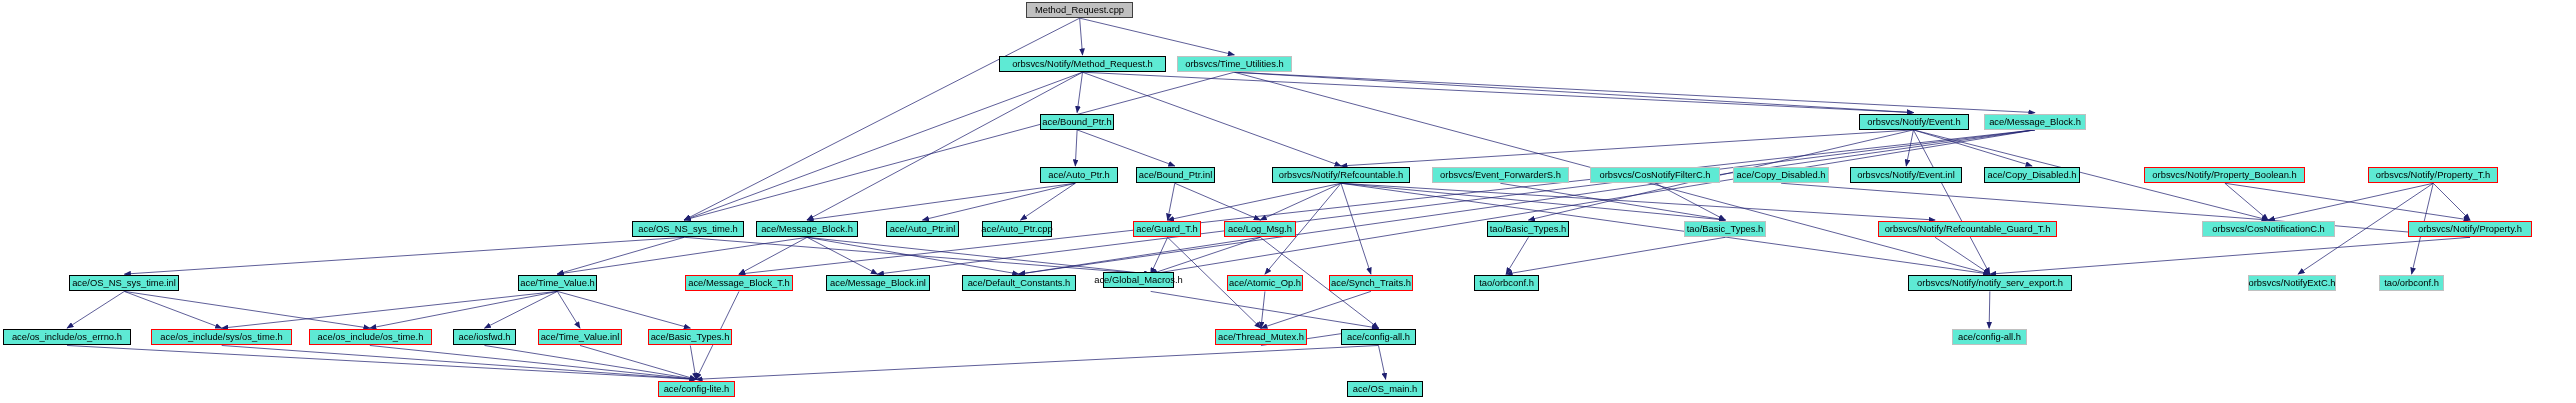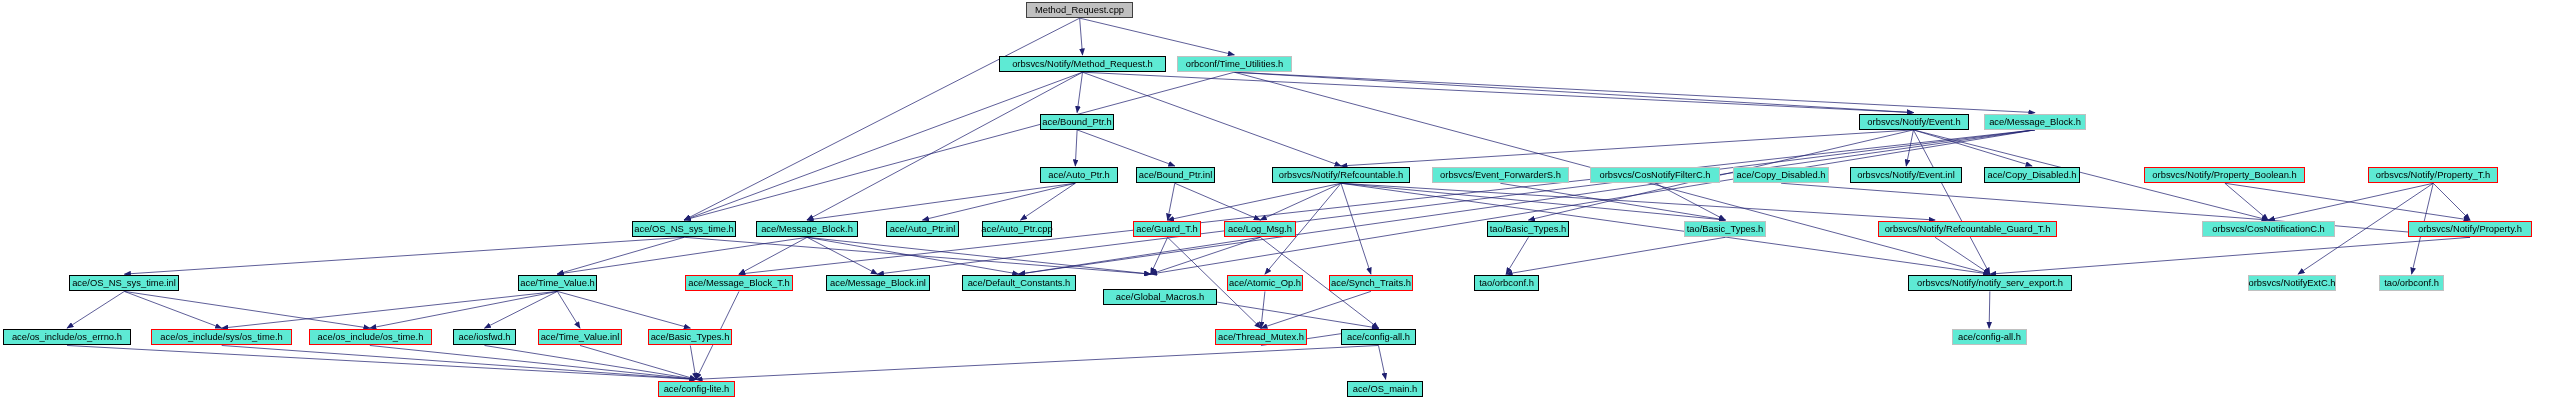--- a/index.html
+++ b/index.html
@@ -109,51 +109,51 @@
         <path d="M672,479 L965.5,526" fill="none" stroke="#1f1f6f" stroke-width="1" marker-end="url(#arrow)"></path>
         <path d="M1912,479 L965.5,526" fill="none" stroke="#1f1f6f" stroke-width="1" marker-end="url(#arrow)"></path>
         <path d="M1912,479 L1922,526" fill="none" stroke="#1f1f6f" stroke-width="1" marker-end="url(#arrow)"></path>
         <path d="M2760,404 L2759,455" fill="none" stroke="#1f1f6f" stroke-width="1" marker-end="url(#arrow)"></path>
         <path d="M1749,479 L1912,455" fill="none" stroke="#1f1f6f" stroke-width="1" marker-end="url(#arrow)"></path>
       </g>
   </svg>
   <div id="node-layer">
       <div class="node root" style="left: 1026px; top: 2.2px; width: 107px;">Method_Request.cpp</div>
       <div class="node black" style="left: 999px; top: 56px; width: 167px;">orbsvcs/Notify/Method_Request.h</div>
-      <div class="node grey" style="left: 1177px; top: 56px; width: 115px;">orbconf/Time_Utilities.h</div>
+      <div class="node grey" style="left: 1177px; top: 56px; width: 115px;">orbsvcs/Time_Utilities.h</div>
       <div class="node black" style="left: 1040px; top: 114px; width: 74px; text-align: center;">ace/Bound_Ptr.h</div>
       <div class="node black" style="left: 1859px; top: 114px; width: 110px;">orbsvcs/Notify/Event.h</div>
       <div class="node grey" style="left: 1984px; top: 114px; width: 102px;">ace/Message_Block.h</div>
       <div class="node black" style="left: 1040px; top: 167px; width: 78px;">ace/Auto_Ptr.h</div>
       <div class="node black" style="left: 1136px; top: 167px; width: 79px;">ace/Bound_Ptr.inl</div>
       <div class="node black" style="left: 1272px; top: 167px; width: 138px;">orbsvcs/Notify/Refcountable.h</div>
       <div class="node grey" style="left: 1432px; top: 167px; width: 137px;">orbsvcs/Event_ForwarderS.h</div>
       <div class="node grey" style="left: 1590px; top: 167px; width: 130px;">orbsvcs/CosNotifyFilterC.h</div>
       <div class="node grey" style="left: 1733px; top: 167px; width: 96px;">ace/Copy_Disabled.h</div>
       <div class="node black" style="left: 1850px; top: 167px; width: 112px;">orbsvcs/Notify/Event.inl</div>
       <div class="node black" style="left: 1984px; top: 167px; width: 96px;">ace/Copy_Disabled.h</div>
       <div class="node red" style="left: 2144px; top: 167px; width: 161px;">orbsvcs/Notify/Property_Boolean.h</div>
       <div class="node red" style="left: 2368px; top: 167px; width: 130px;">orbsvcs/Notify/Property_T.h</div>
-      <div class="node black" style="left: 632px; top: 221px; width: 104px;">ace/OS_NS_sys_time.h</div>
+      <div class="node black" style="left: 632px; top: 221px; width: 112px;">ace/OS_NS_sys_time.h</div>
       <div class="node black" style="left: 756px; top: 221px; width: 102px;">ace/Message_Block.h</div>
       <div class="node black" style="left: 886px; top: 221px; width: 73px;">ace/Auto_Ptr.inl</div>
       <div class="node black" style="left: 982px; top: 221px; width: 70px;">ace/Auto_Ptr.cpp</div>
       <div class="node red" style="left: 1133px; top: 221px; width: 68px;">ace/Guard_T.h</div>
       <div class="node red" style="left: 1224px; top: 221px; width: 72px;">ace/Log_Msg.h</div>
       <div class="node black" style="left: 1487px; top: 221px; width: 82px;">tao/Basic_Types.h</div>
       <div class="node grey" style="left: 1684px; top: 221px; width: 82px;">tao/Basic_Types.h</div>
       <div class="node red" style="left: 1846px; top: 221px; width: 179px; margin-left: 32px;">orbsvcs/Notify/Refcountable_Guard_T.h</div>
       <div class="node grey" style="left: 2202px; top: 221px; width: 133px;">orbsvcs/CosNotificationC.h</div>
       <div class="node red" style="left: 2408px; top: 221px; width: 124px;">orbsvcs/Notify/Property.h</div>
       <div class="node black" style="left: 69px; top: 275px; width: 110px;">ace/OS_NS_sys_time.inl</div>
       <div class="node black" style="left: 518px; top: 275px; width: 79px;">ace/Time_Value.h</div>
       <div class="node red" style="left: 685px; top: 275px; width: 108px;">ace/Message_Block_T.h</div>
       <div class="node black" style="left: 826px; top: 275px; width: 104px;">ace/Message_Block.inl</div>
       <div class="node black" style="left: 962px; top: 275px; width: 114px;">ace/Default_Constants.h</div>
-      <div class="node black" style="left: 1103px; top: 289px; width: 114px;">ace/Global_Macros.h</div>
+      <div class="node black" style="left: 1103px; top: 272px; width: 71px;">ace/Global_Macros.h</div>
       <div class="node red" style="left: 1227px; top: 275px; width: 76px;">ace/Atomic_Op.h</div>
       <div class="node red" style="left: 1329px; top: 275px; width: 84px;">ace/Synch_Traits.h</div>
       <div class="node black" style="left: 1474px; top: 275px; width: 65px;">tao/orbconf.h</div>
       <div class="node black" style="left: 1908px; top: 275px; width: 164px;">orbsvcs/Notify/notify_serv_export.h</div>
       <div class="node grey" style="left: 2248px; top: 275px; width: 88px;">orbsvcs/NotifyExtC.h</div>
       <div class="node grey" style="left: 2379px; top: 275px; width: 65px;">tao/orbconf.h</div>
       <div class="node black" style="left: 2.9px; top: 329px; width: 128px;">ace/os_include/os_errno.h</div>
       <div class="node red" style="left: 151px; top: 329px; width: 141px;">ace/os_include/sys/os_time.h</div>
       <div class="node red" style="left: 309px; top: 329px; width: 123px;">ace/os_include/os_time.h</div>
       <div class="node black" style="left: 453px; top: 329px; width: 63px;">ace/iosfwd.h</div>

